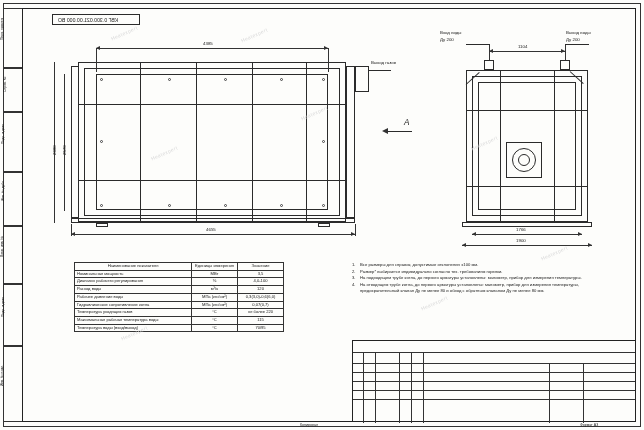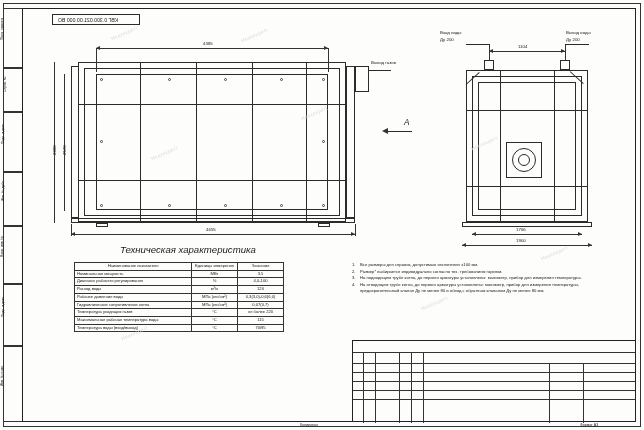--- a/index.html
+++ b/index.html
@@ -175,21 +175,20 @@
 
   <div class="dim" style="left:472px;top:234px;width:110px;"></div>
   <div class="arrowL" style="left:472px;top:232px;"></div>
   <div class="arrowR" style="left:578px;top:232px;"></div>
   <div class="txt xs" style="left:516px;top:227px;">1766</div>
   <div class="dim" style="left:462px;top:245px;width:130px;"></div>
   <div class="arrowL" style="left:462px;top:243px;"></div>
   <div class="arrowR" style="left:588px;top:243px;"></div>
   <div class="txt xs" style="left:516px;top:238px;">1900</div>
 
-  <div class="txt xl" style="left:120px;top:244px;font-style:italic;">Техническая характеристика</div>
   <div id="spec">
     <table>
       <thead>
         <tr>
           <th style="width:56%;">Наименование показателя</th>
           <th style="width:22%;">Единицы измерения</th>
           <th style="width:22%;">Значение</th>
         </tr>
       </thead>
       <tbody id="spec-body">

